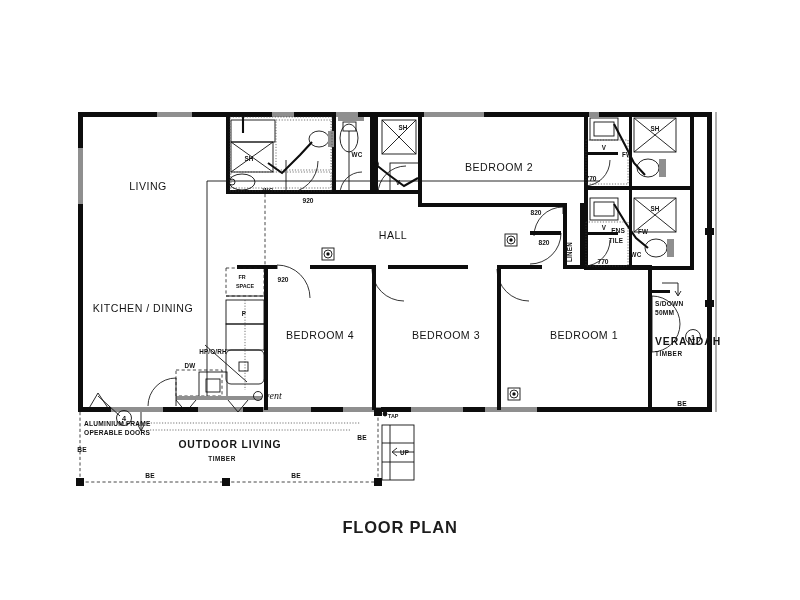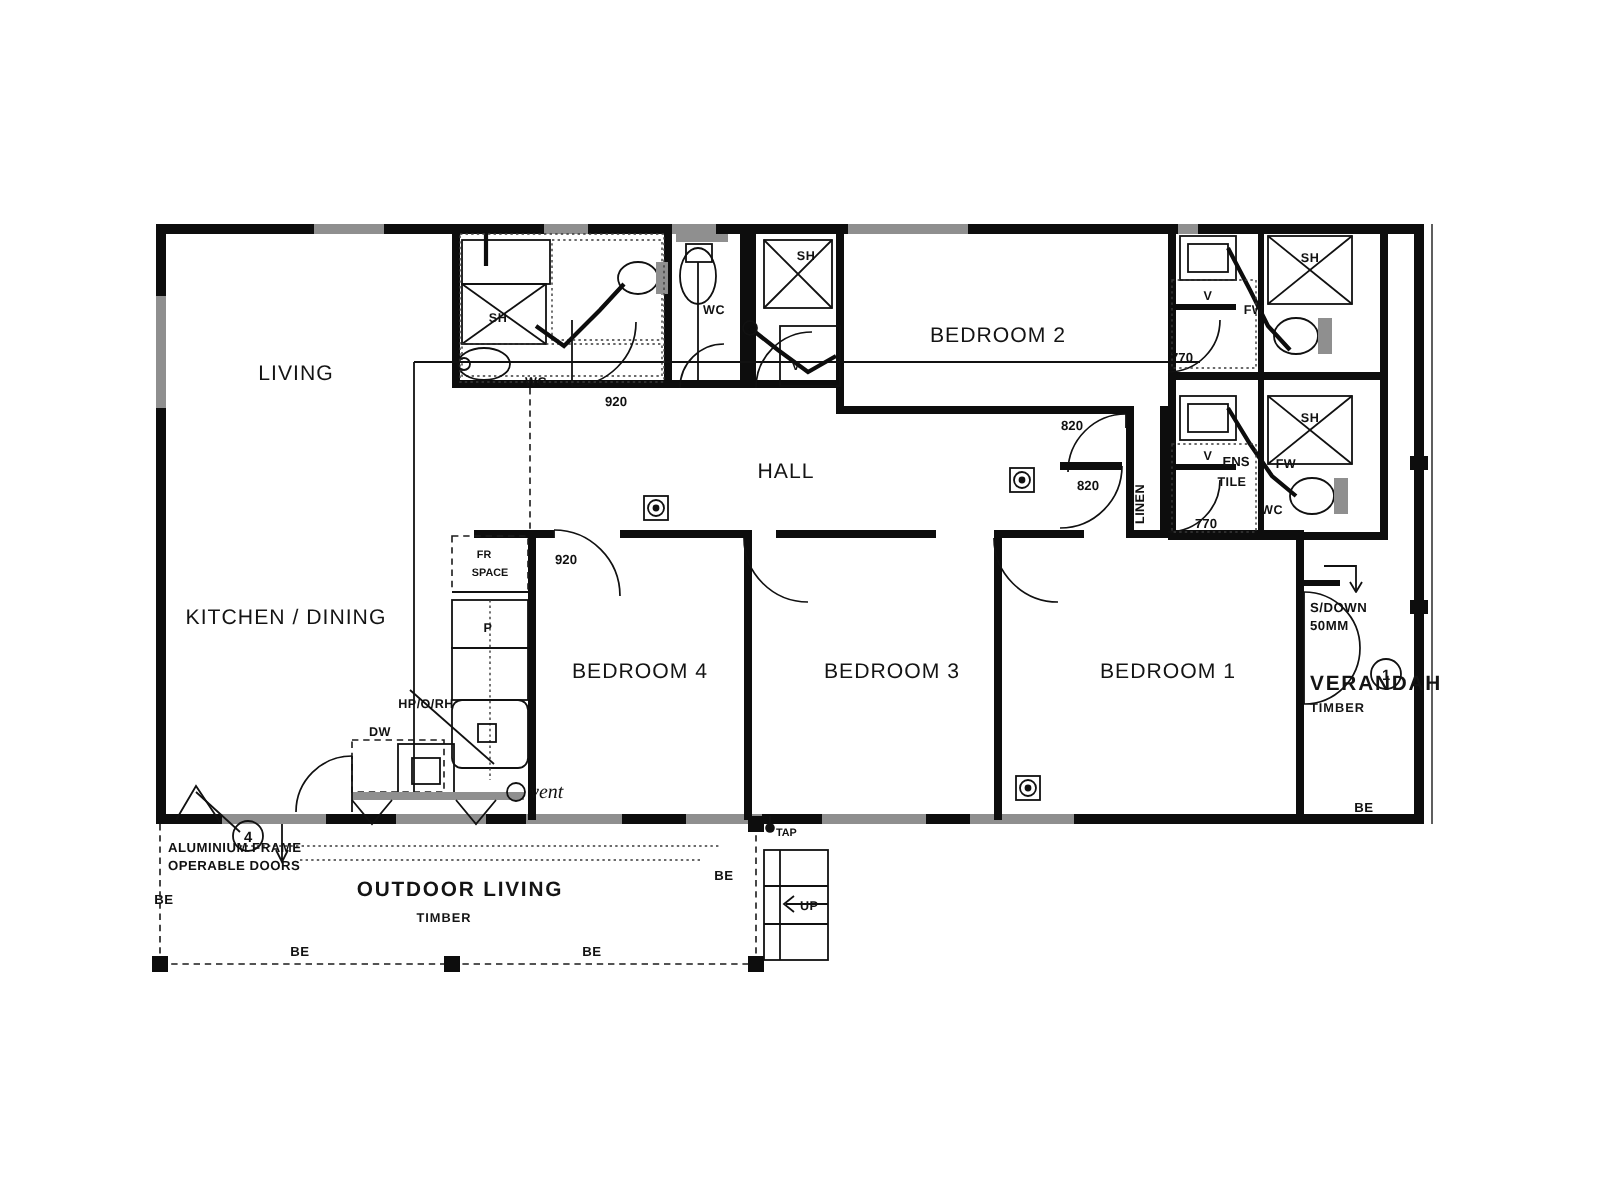--- a/index.html
+++ b/index.html
@@ -480,14 +480,15 @@
       <text class="t-note" text-anchor="middle" x="682" y="406">BE</text>
     </g>
 
     <g>
       <text class="t-circnum" text-anchor="middle" x="124" y="421">4</text>
       <text class="t-circnum" text-anchor="middle" x="693" y="340">1</text>
     </g>
 
   </svg>
 
+  <div class="plan-title">FLOOR PLAN</div>
 
 </div>
 
 </body></html>

